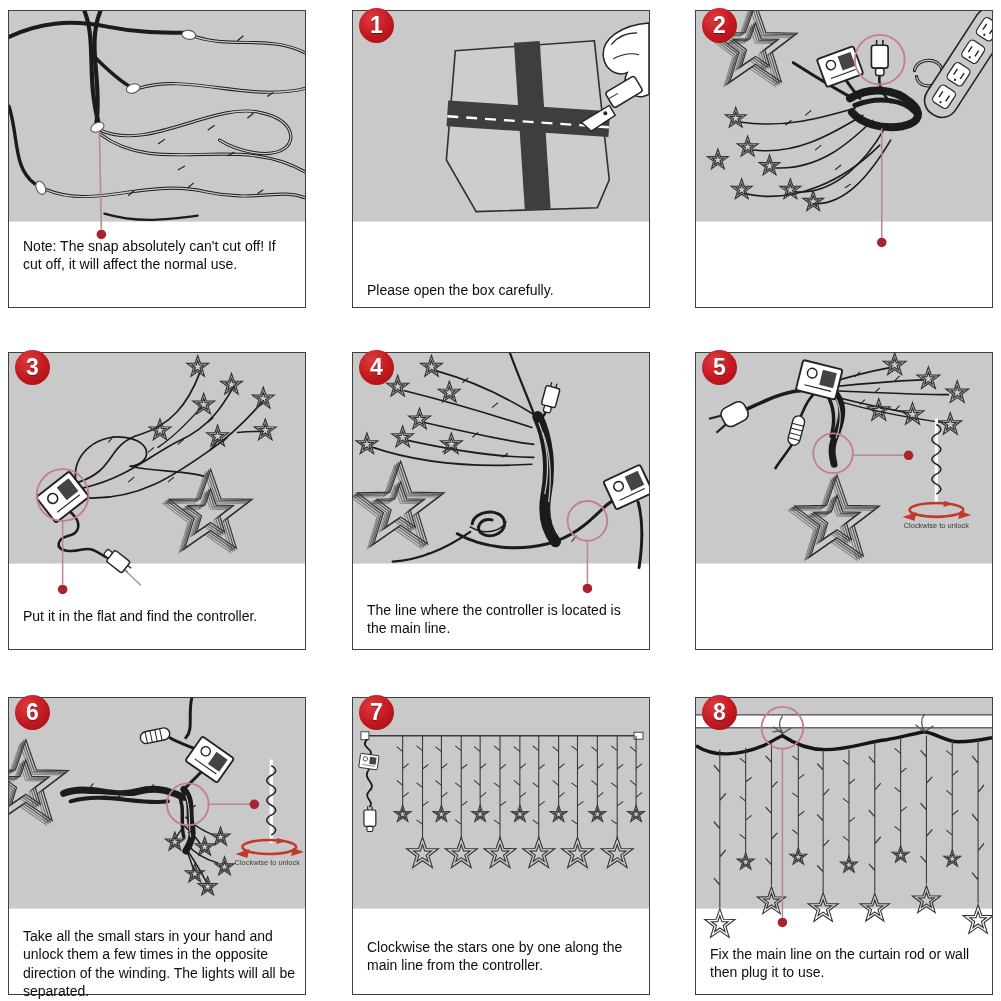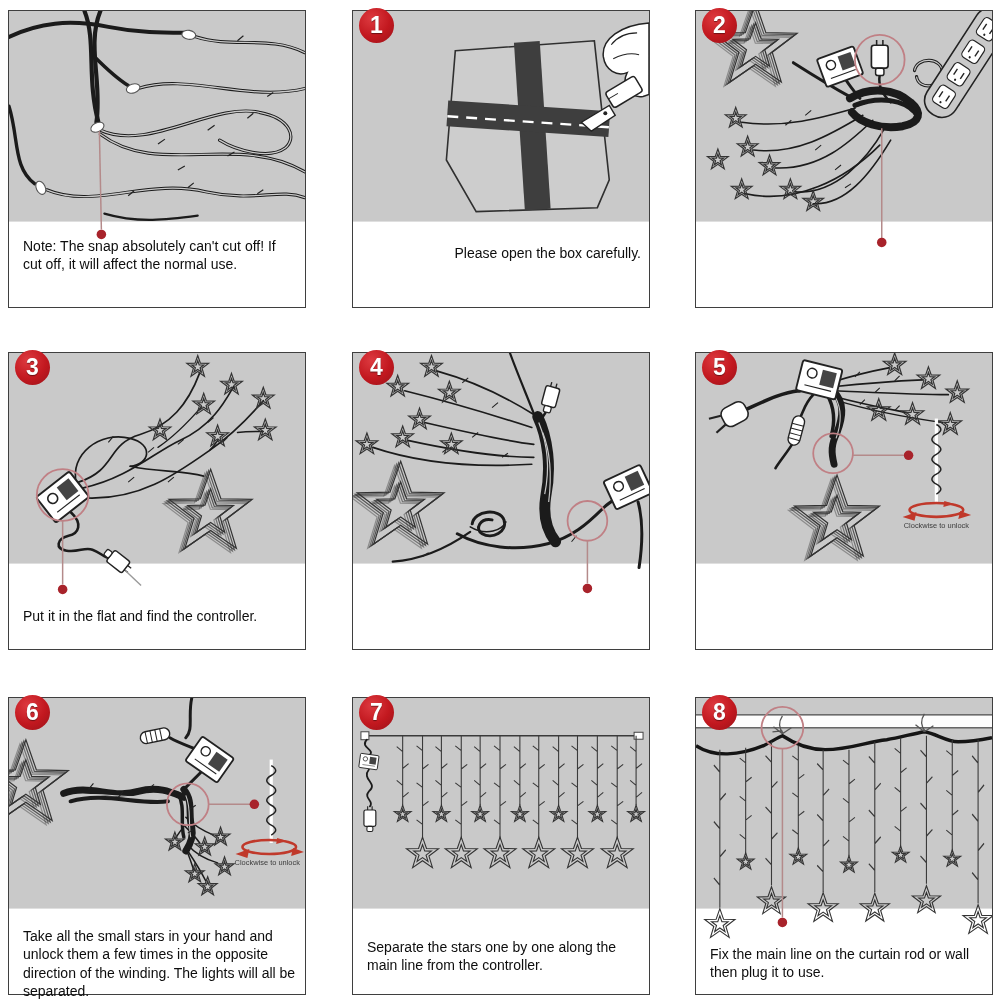--- a/index.html
+++ b/index.html
@@ -10,21 +10,21 @@
   .badge {
     position:absolute; left:6px; top:-3px; width:35px; height:35px; border-radius:50%;
     background:radial-gradient(circle at 36% 30%, #dd3a40 0%, #c2181f 55%, #99131a 100%);
     color:#fff; font-size:23px; font-weight:bold; display:flex; align-items:center; justify-content:center;
     text-shadow:0 1px 1px rgba(0,0,0,.45); z-index:3;
   }
   .cap {
     position:absolute; left:14px; right:8px; color:#0d0d0d;
     font-size:14px; line-height:1.32; letter-spacing:0; z-index:2;
   }
-  .cap.center { text-align:right; }
+  .cap.center { text-align:left;margin-top:37px; }
   svg text { font-family:"Liberation Sans", sans-serif; }
 </style>
 </head>
 <body>
 
 <svg width="0" height="0" style="position:absolute" aria-hidden="true">
   <defs>
     <polygon id="starp" points="0,-10 2.35,-3.24 9.51,-3.09 3.8,1.24 5.88,8.09 0,4 -5.88,8.09 -3.8,1.24 -9.51,-3.09 -2.35,-3.24" fill="none" vector-effect="non-scaling-stroke"></polygon>
     <g id="dstar">
         <use href="#starp"></use>
@@ -273,20 +273,21 @@
       <g stroke="#333" stroke-width="1.2">
         <use href="#shstar" transform="translate(48,155) scale(4.6)"></use>
       </g>
       <use href="#usb" transform="translate(199,44) rotate(15) scale(0.9)"></use>
       <use href="#ctrl" transform="translate(277,135) rotate(-25) scale(1.2)"></use>
       <circle cx="236" cy="169" r="20" fill="none" stroke="#c08085" stroke-width="1.8"></circle>
       <line x1="236" y1="189" x2="236" y2="232" stroke="#b48a8a" stroke-width="1.5"></line>
       <circle cx="236" cy="237" r="4.8" fill="#a8232b"></circle>
     </svg>
     <div class="badge">4</div>
+    <div class="cap" style="top:248px">The line where the controller is located is the main line.</div>
   </div>
 
   <div class="panel" style="left:695px;top:352px">
     <svg class="art" viewBox="0 0 298 298">
       <rect x="0" y="0" width="298" height="212" fill="#c9c9c9"></rect>
       <g fill="none" stroke="#1b1b1b" stroke-linecap="round">
         <path d="M48,58 C70,48 85,40 104,38" stroke-width="3.6"></path>
         <path d="M104,38 C112,36 118,34 122,32" stroke-width="3.6"></path>
         <path d="M118,42 C108,52 108,62 102,70" stroke-width="2.6"></path>
         <path d="M100,87 C92,100 85,108 80,116" stroke-width="2.6"></path>
@@ -412,21 +413,21 @@
       <g stroke="#333" stroke-width="1.1">
         <use href="#dstar" transform="translate(70,157) scale(1.7)"></use>
         <use href="#dstar" transform="translate(109,157) scale(1.7)"></use>
         <use href="#dstar" transform="translate(148,157) scale(1.7)"></use>
         <use href="#dstar" transform="translate(187,157) scale(1.7)"></use>
         <use href="#dstar" transform="translate(226,157) scale(1.7)"></use>
         <use href="#dstar" transform="translate(266,157) scale(1.7)"></use>
       </g>
     </svg>
     <div class="badge">7</div>
-    <div class="cap" style="top:240px">Separate the stars one by one along the main line from the controller.</div>
+    <div class="cap" style="top:240px">Clockwise the stars one by one along the main line from the controller.</div>
   </div>
 
   <div class="panel" style="left:695px;top:697px">
     <svg class="art" viewBox="0 0 298 298">
       <rect x="0" y="0" width="298" height="212" fill="#c9c9c9"></rect>
       <rect x="-2" y="17" width="302" height="13" fill="#fdfdfd" stroke="#444" stroke-width="1.2"></rect>
       <path d="M0,48 C18,60 44,58 68,48 C76,44 82,40 87,38 C96,44 112,52 130,52 C155,52 172,44 192,42 C205,40 218,36 230,34 C242,36 252,44 264,44 C276,44 288,42 298,40" fill="none" stroke="#151515" stroke-width="3.4"></path>
       <g stroke="#555" stroke-width="1.3" fill="none">
         <path d="M87,18 C83,24 83,30 88,36 M87,36 l-9,-7 M87,36 l9,-6 M87,33 l-10,1"></path>
         <path transform="translate(143,0)" d="M87,16 C83,22 83,28 88,34 M87,34 l-9,-7 M87,34 l9,-6"></path>

